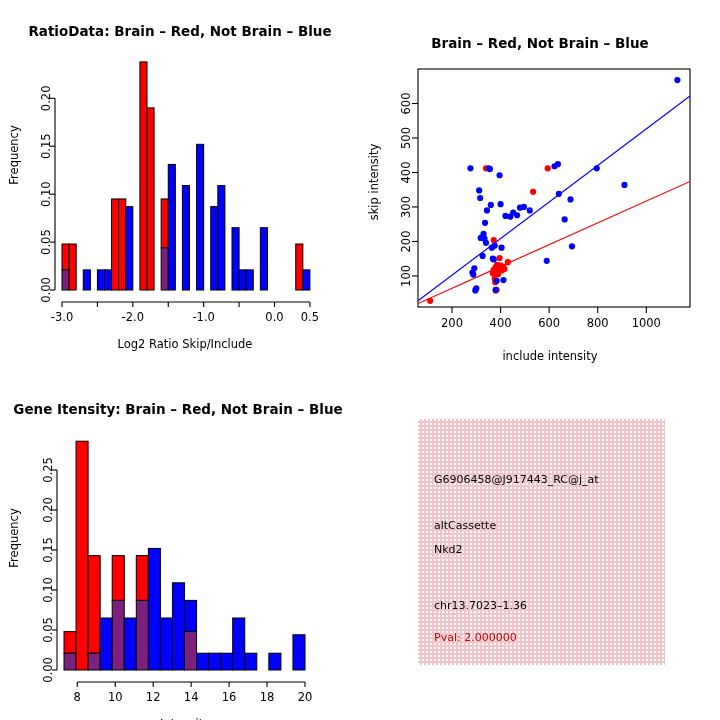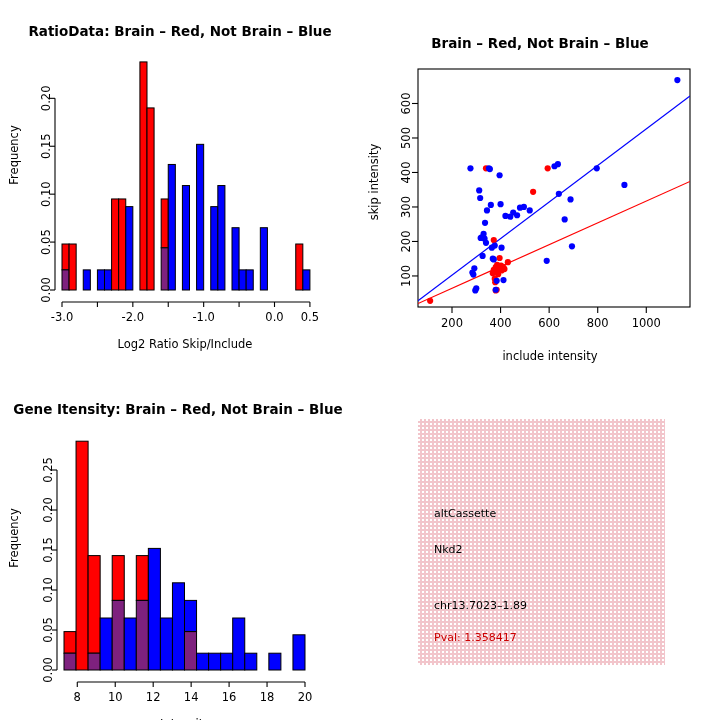--- a/index.html
+++ b/index.html
@@ -66,21 +66,21 @@
   .info-line {
     position: absolute;
     left: 16px;
     font-family: "DejaVu Sans", sans-serif;
     font-size: 11px;
     color: #000000;
     white-space: nowrap;
     letter-spacing: 0px;
   }
   #info-probe { top: 54px; }
-  #info-type  { top: 88px; }
+  #info-type  { top: 100px; }
   #info-gene  { top: 124px; }
   #info-locus { top: 180px; }
   #info-pval  { top: 212px; color: #cc0000; }
 </style>
 </head>
 <body>
 
 <div id="root">
 
   <div class="panel" id="panel-ratio">
@@ -307,20 +307,21 @@
           <path d="M 267.0472440944882 304 L 267.0472440944882 309" class="axisline"></path>
           <text x="267.0472440944882" y="323" class="ticklabel" text-anchor="middle">18</text>
           <path d="M 305 304 L 305 309" class="axisline"></path>
           <text x="305" y="323" class="ticklabel" text-anchor="middle">20</text>
         </g>
     </svg>
   </div>
 
   <div class="panel" id="panel-info">
     <div id="infobox">
+      <div class="info-line" id="info-probe">G6906458@J917443_RC@j_at</div>
       <div class="info-line" id="info-type">altCassette</div>
       <div class="info-line" id="info-gene">Nkd2</div>
-      <div class="info-line" id="info-locus">chr13.7023–1.89</div>
-      <div class="info-line" id="info-pval">Pval: 1.358417</div>
+      <div class="info-line" id="info-locus">chr13.7023–1.36</div>
+      <div class="info-line" id="info-pval">Pval: 2.000000</div>
     </div>
   </div>
 
 </div>
 
 </body></html>

